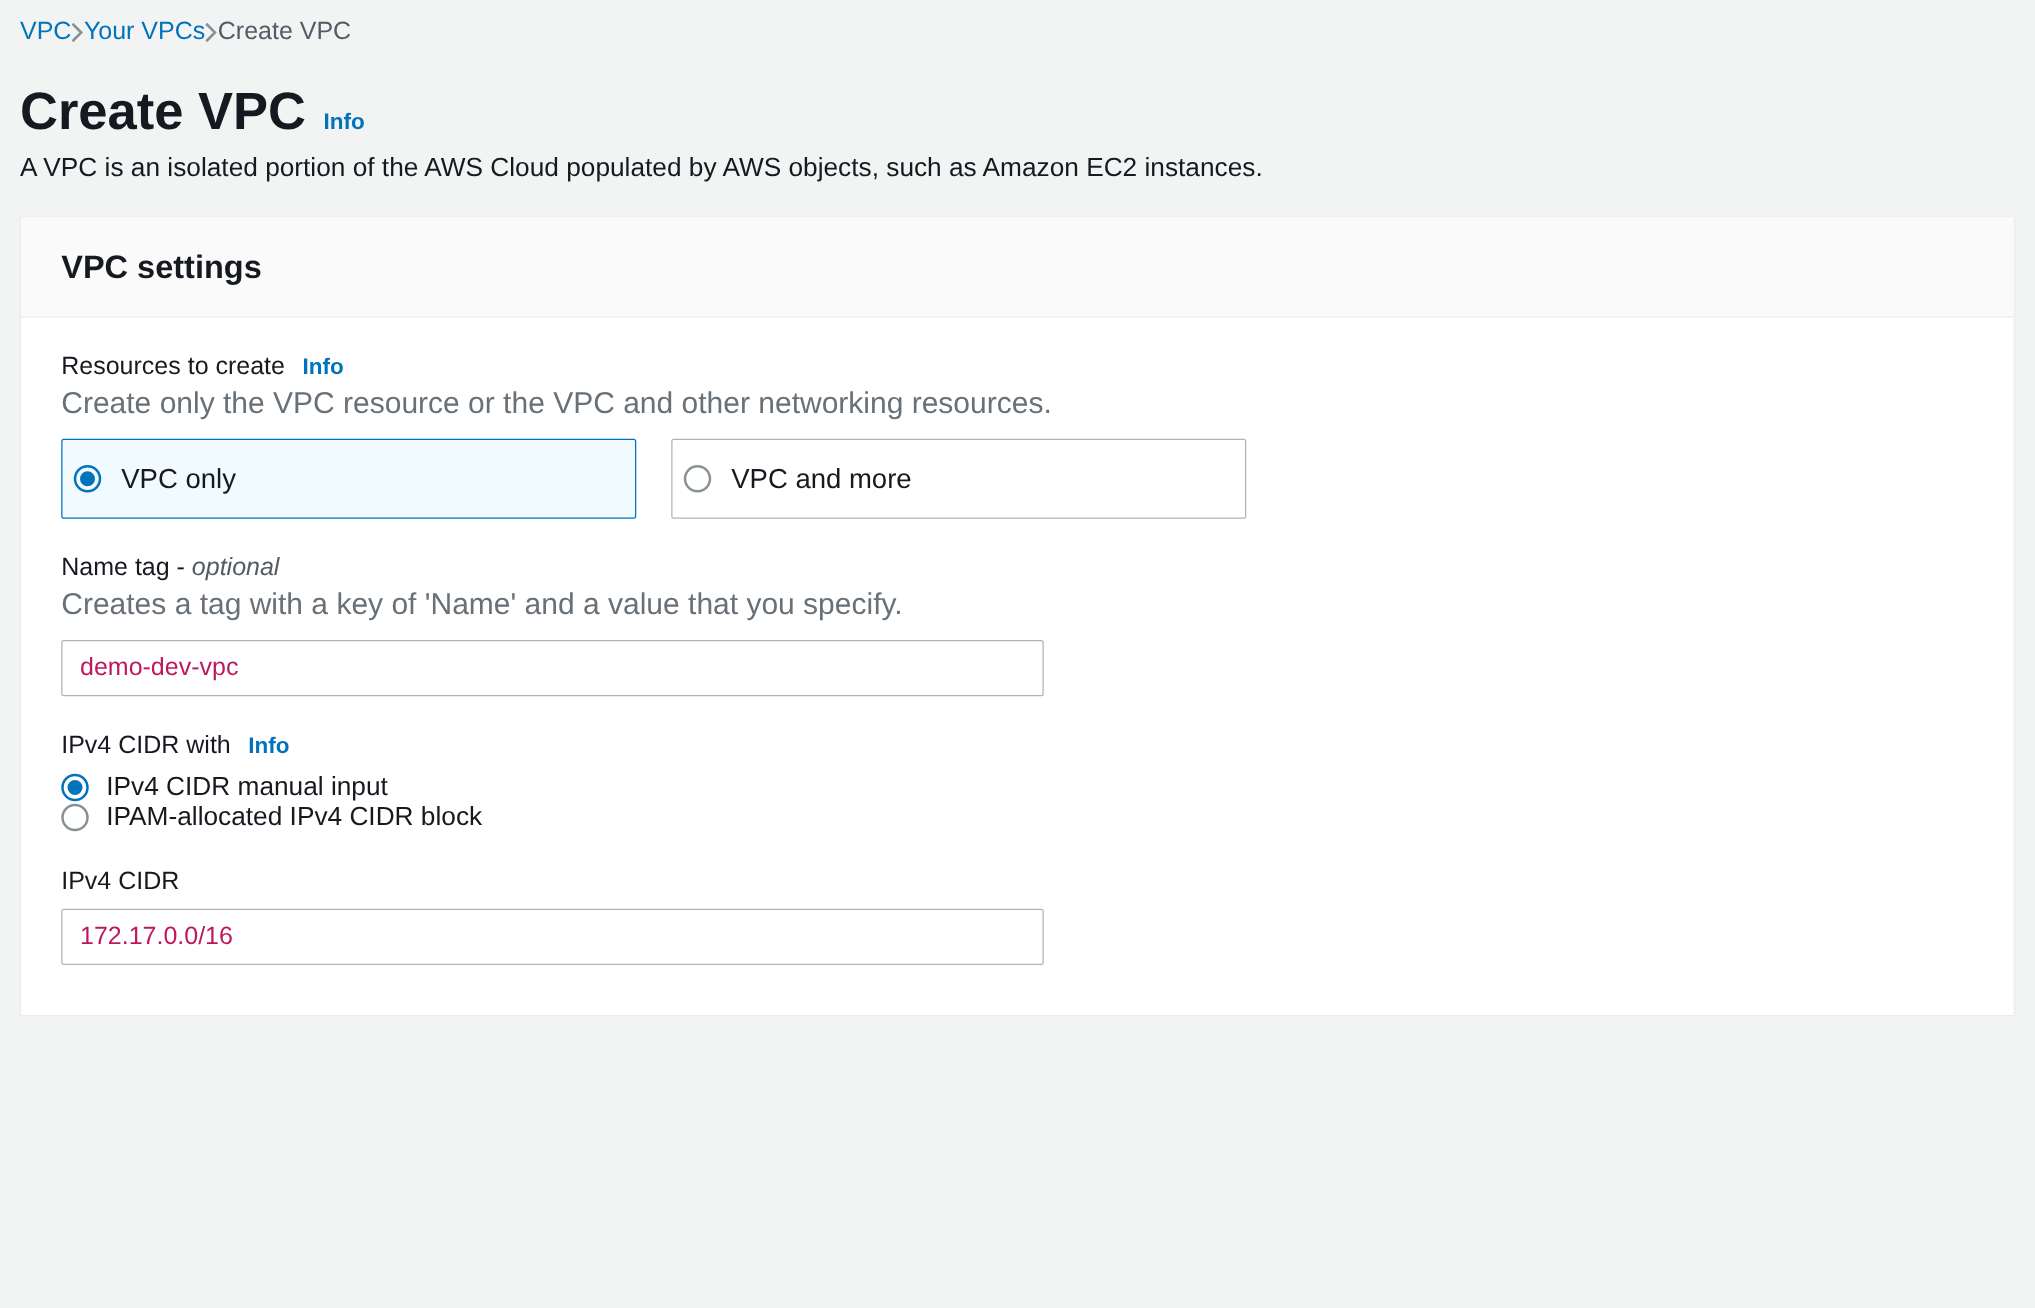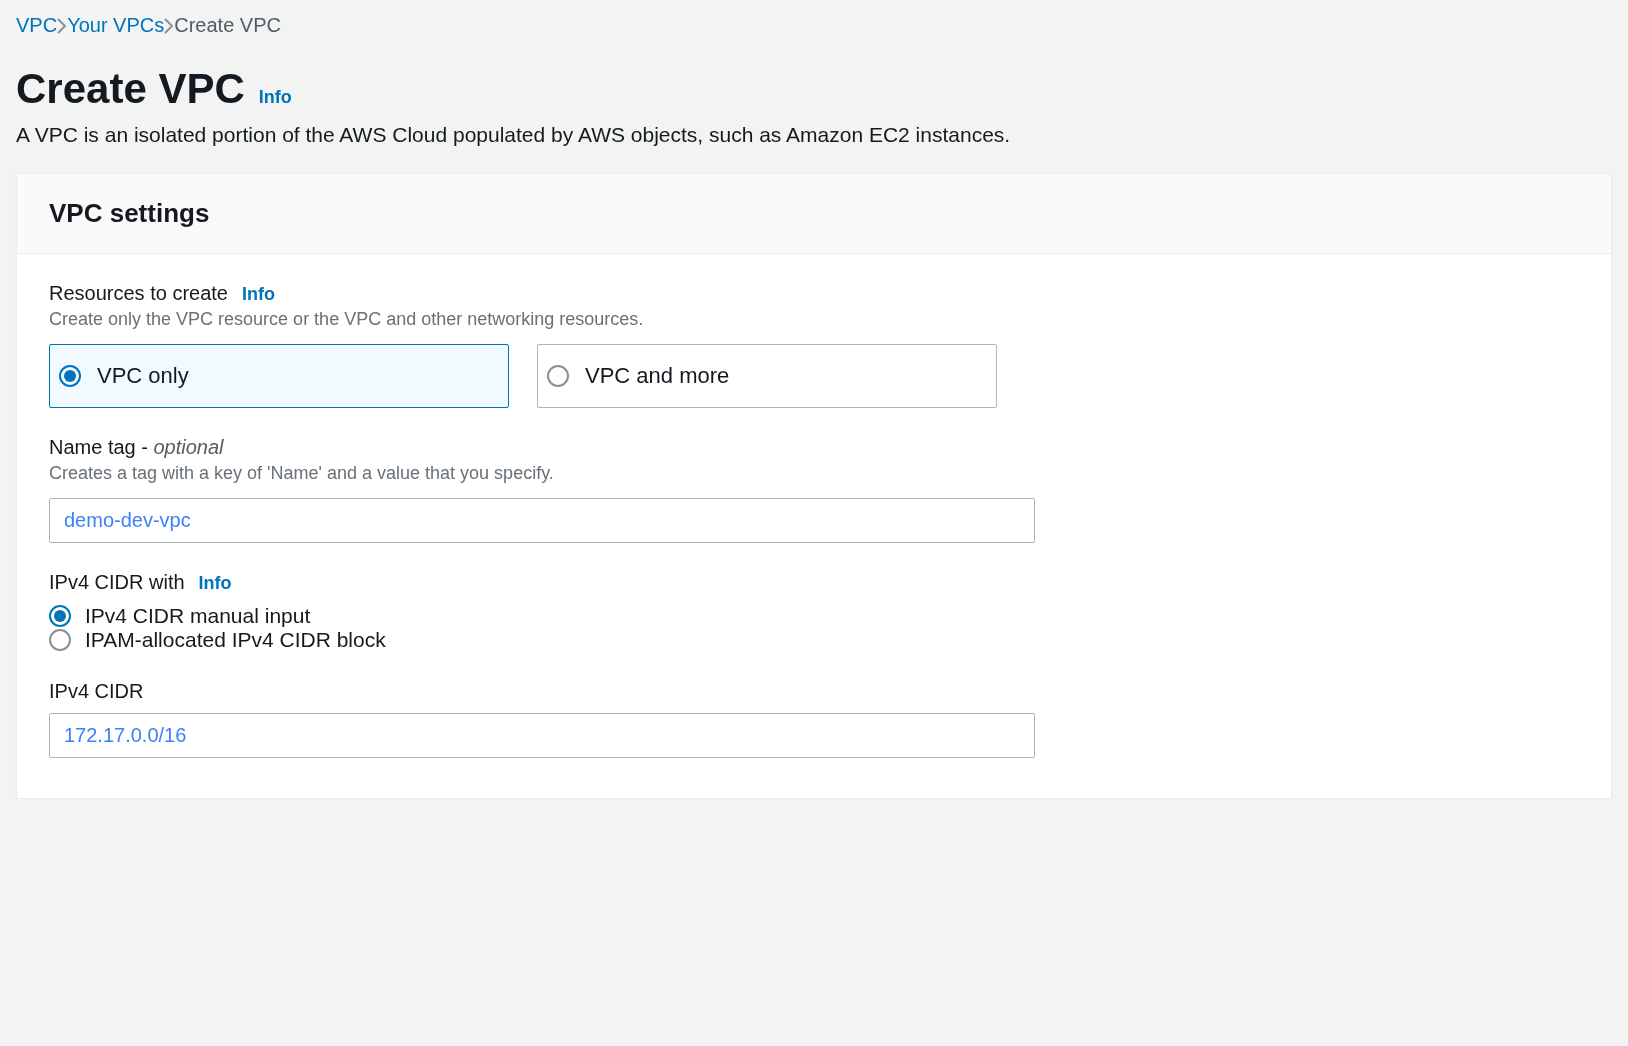--- a/index.html
+++ b/index.html
@@ -93,21 +93,21 @@
   }
   .field-label {
     font-size: 20px;
     color: #16191f;
   }
   .field-label .optional {
     font-style: italic;
     color: #545b64;
   }
   .field-desc {
-    font-size: 18px;
+    font-size: 24px;
     color: #687078;
     margin-bottom: 14px;
   }
   .tiles {
     display: flex;
     gap: 28px;
   }
   .tile {
     flex: 0 0 460px;
     border: 1px solid #aab7b8;
@@ -144,27 +144,27 @@
     width: 12px;
     height: 12px;
     background: #0073bb;
     border-radius: 50%;
     display: none;
   }
   .radio-outer.checked .radio-inner {
     display: block;
   }
   .text-input {
-    width: 986px;
+    width: 786px;
     max-width: 100%;
     border: 1px solid #aab7b8;
     border-radius: 2px;
     padding: 10px 14px;
     font-size: 20px;
-    color: #3b82f6;
+    color: #be185d;
     font-family: inherit;
   }
   .radio-list {
     display: flex;
     flex-direction: column;
     gap: 0;
   }
   .radio-item {
     display: flex;
     align-items: center;

